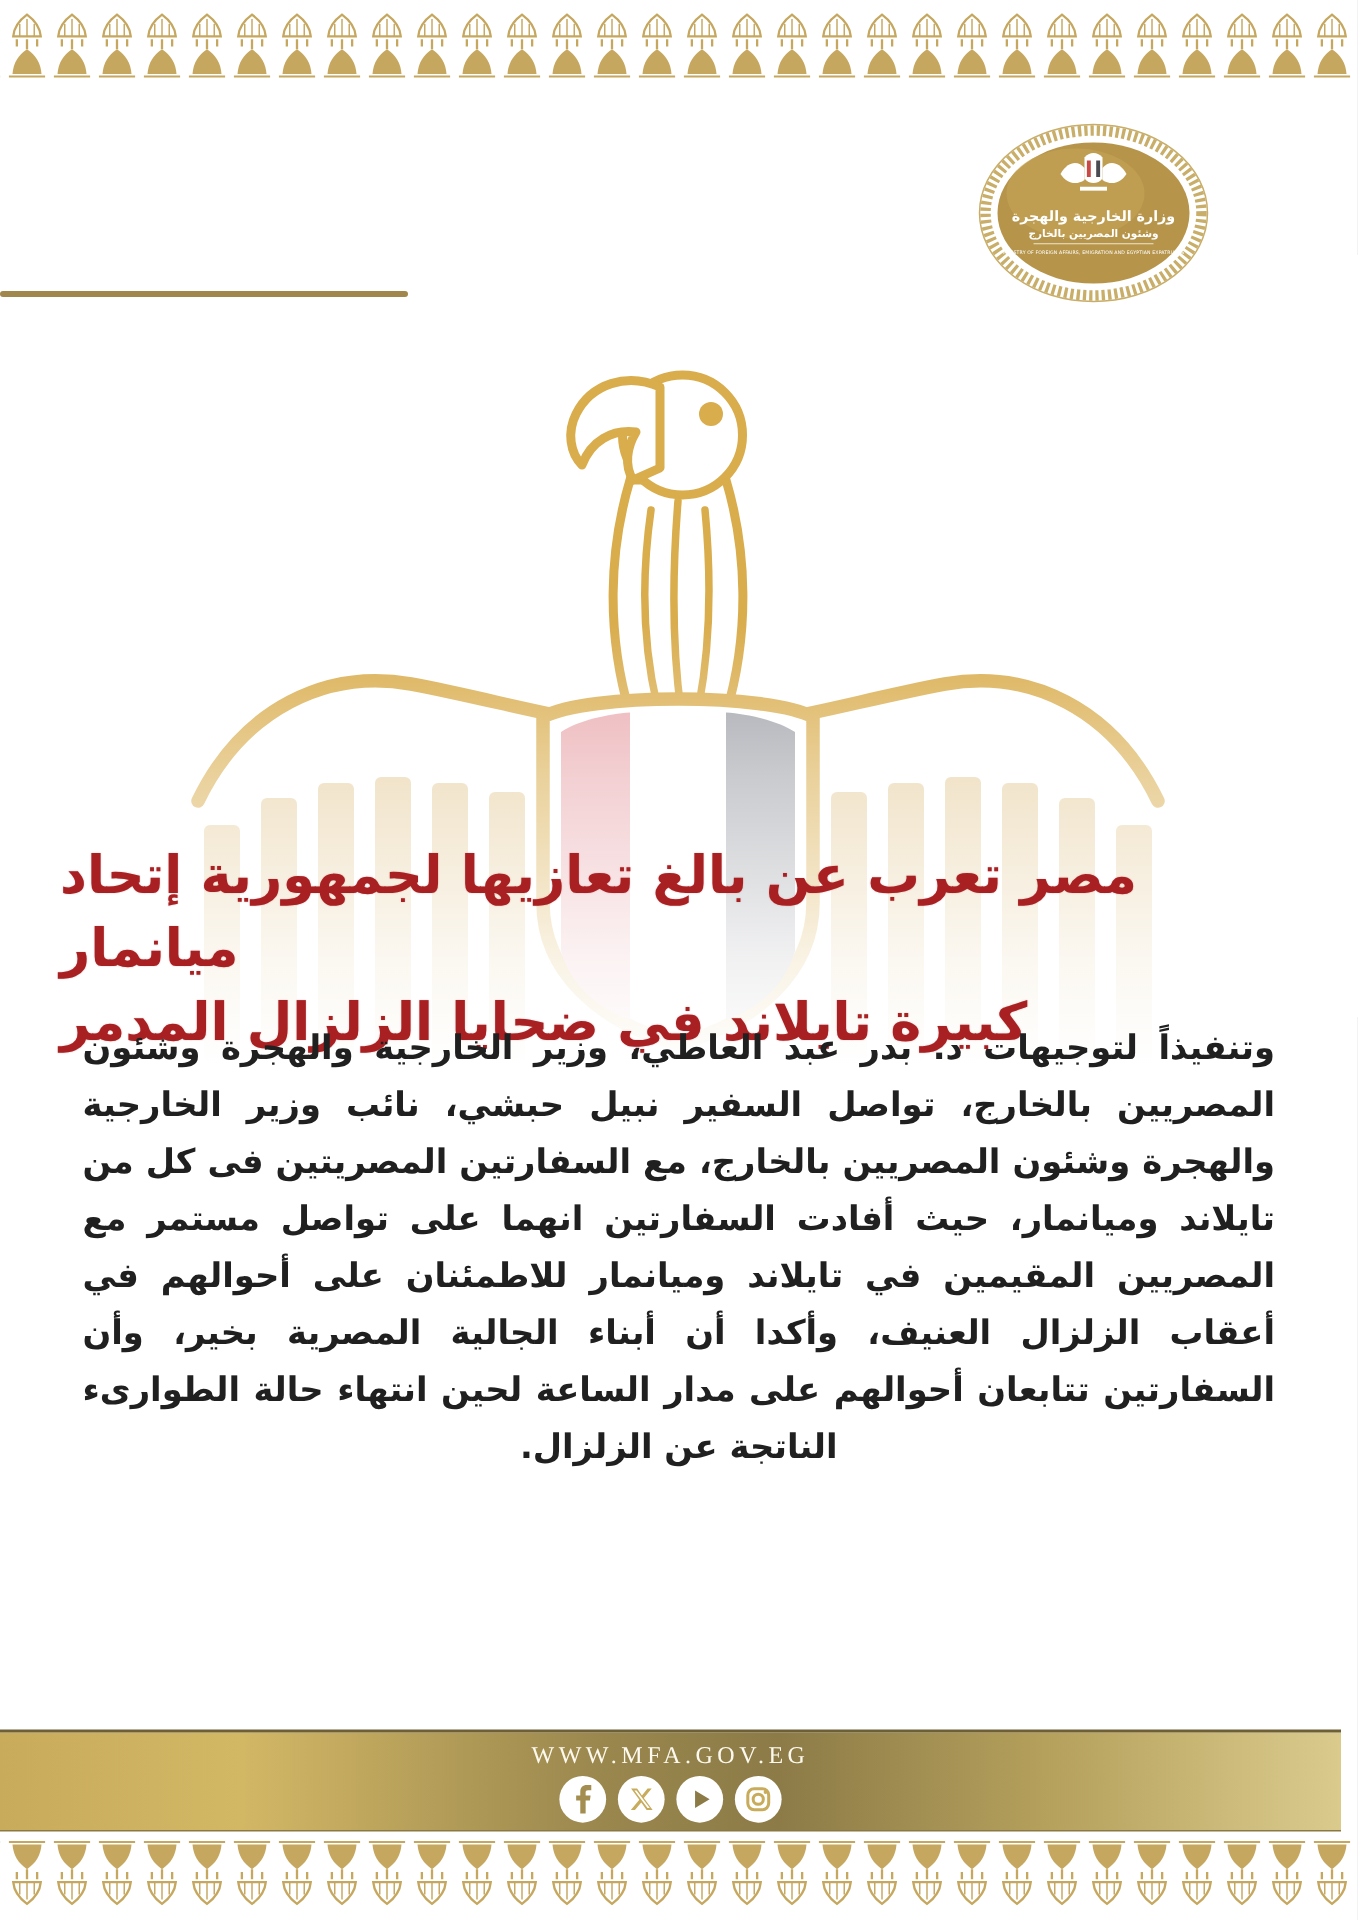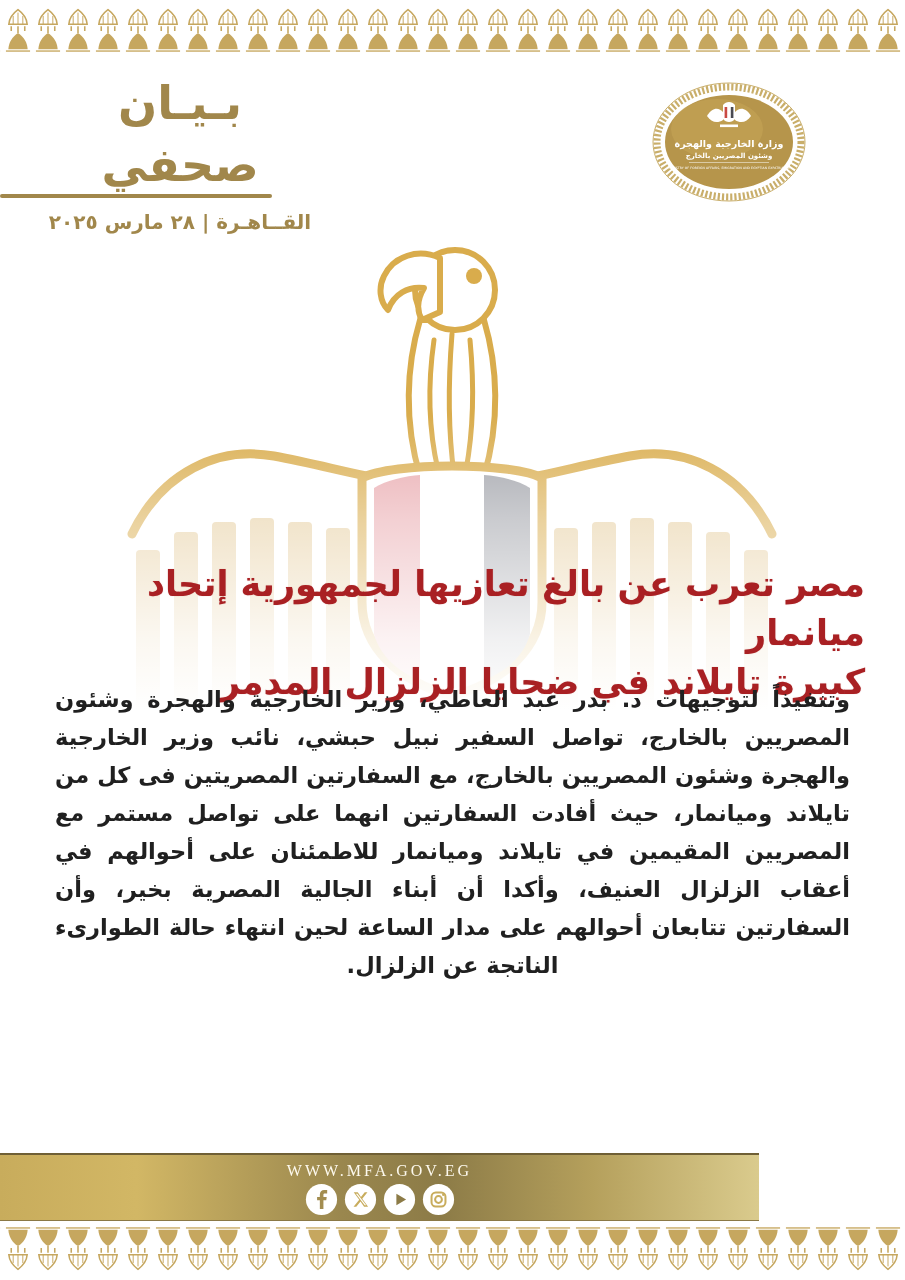--- a/index.html
+++ b/index.html
@@ -44,37 +44,37 @@
     position:absolute; inset:0;
     background:linear-gradient(180deg,
       rgba(255,255,255,0) 0%, rgba(255,255,255,0) 38%,
       rgba(255,255,255,.45) 60%, rgba(255,255,255,.85) 85%,
       #fff 100%);
   }
 
   
   .headline {
     position:absolute; left:40px; top:560px; width:825px;
-    direction:rtl; text-align:right;
+    direction:rtl; text-align:left;
     color:#A92023; font-size:35px; font-weight:bold; line-height:49px;
     text-shadow:0 0 1px rgba(169,32,35,.35);
   }
 
   
   .bodytext {
     position:absolute; left:55px; top:680px; width:795px;
     direction:rtl; color:#202020;
     font-size:22.5px; font-weight:bold; line-height:38px;
     text-align:justify; text-align-last:center;
   }
   .bodytext p + p { margin-top:26px; }
 
   
   .gold-bar {
-    position:absolute; left:0; top:1153px; width:759px; height:68px;
+    position:absolute; left:0; top:1153px; width:894px; height:68px;
     background:linear-gradient(90deg,#C8AC5C 0%,#D2B765 18%,#9A874E 45%,#8C7B47 58%,#B5A05C 78%,#DACB8D 100%);
     border-top:2px solid #6F5F35; border-bottom:1px solid #8A7845;
     text-align:center;
   }
   .website {
     display:inline-block; margin-top:7px;
     font-family:"Liberation Serif","DejaVu Serif",serif;
     font-size:16px; letter-spacing:3px; color:#FDF9EE; cursor:pointer;
   }
   .social { margin-top:3px; display:flex; justify-content:center; gap:6px; }
@@ -338,22 +338,20 @@
 <svg width="28" height="46" viewBox="0 0 29 46" xmlns="http://www.w3.org/2000/svg">
         <path d="M14.5 2 C9 6 5.5 11 5 17 L24 17 C23.5 11 20 6 14.5 2 Z" fill="none" stroke="#C6A75F" stroke-width="1.6"></path>
         <path d="M14.5 5 L14.5 17 M9.5 8.5 L9.5 17 M19.5 8.5 L19.5 17" stroke="#C6A75F" stroke-width="1"></path>
         <path d="M7.5 19 L7.5 24 M14.5 19 L14.5 26 M21.5 19 L21.5 24" stroke="#C6A75F" stroke-width="1.6"></path>
         <path d="M14.5 26 C8.5 30 5 35.5 4.5 43 L24.5 43 C24 35.5 20.5 30 14.5 26 Z" fill="#C6A75F"></path>
         <path d="M2 44.8 L27 44.8" stroke="#C6A75F" stroke-width="1.4"></path>
       </svg>
 </div>
 
   <div class="title-block">
-    <div class="page-title">بـيـان صحفي</div>
-    <div class="dateline">القــاهـرة | ٢٨ مارس ٢٠٢٥</div>
   </div>
   <div class="title-rule"></div>
 
   <div class="seal">
     <svg viewBox="0 0 156 122" xmlns="http://www.w3.org/2000/svg">
       <ellipse cx="78" cy="61" rx="76" ry="59" fill="#fff" stroke="#C9AE6A" stroke-width="1"></ellipse>
       <ellipse cx="78" cy="61" rx="72" ry="55" fill="none" stroke="#C9AE6A" stroke-width="7" stroke-dasharray="2.2 2"></ellipse>
       <ellipse cx="78" cy="61" rx="64" ry="47" fill="#B6954B"></ellipse>
       <ellipse cx="66" cy="48" rx="46" ry="30" fill="#C7A657" opacity="0.55"></ellipse>
       <g>

